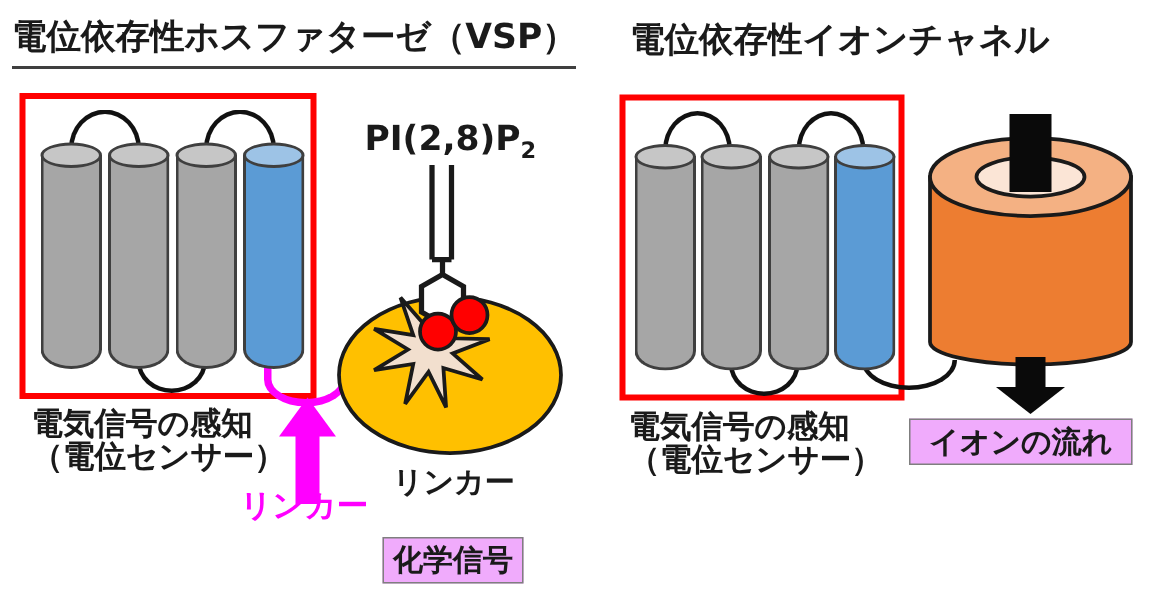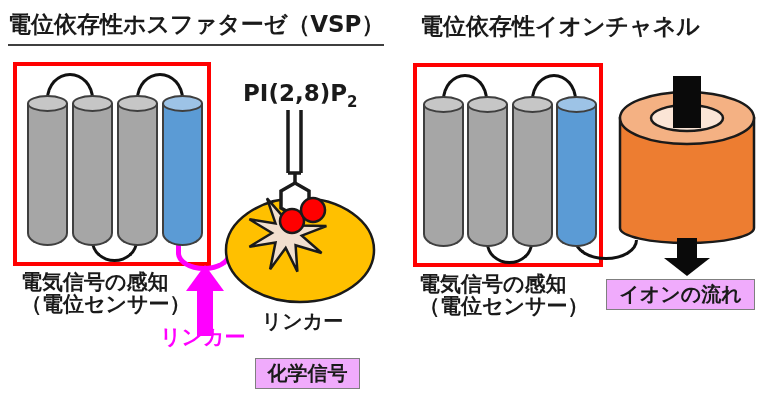--- a/index.html
+++ b/index.html
@@ -97,21 +97,21 @@
     <polygon points="72,88 76.6,113.7 97.7,97.4 85,120.5 111.4,121.1 86.8,130.6 106.6,148 80.6,140.3 82.4,166.6 70.7,142.9 55.1,164.3 60.5,137.6 34.4,141.7 57,128 34.4,114.3 60.5,118.4 52,93.4 69.4,113.2" style="fill:var(--burst-cream,#F2DFCE);stroke:#1a1a1a;stroke-width:2.5;stroke-linejoin:miter"></polygon>
     <path d="M73,5 V68 M86,5 V68 M73,68 H86 M80,68 V78" style="fill:none;stroke:#1a1a1a;stroke-width:3.5"></path>
     <polygon points="80,78 94,86 94,103 80,111 66,103 66,86" style="fill:#ffffff;stroke:#1a1a1a;stroke-width:3.5"></polygon>
     <circle cx="77" cy="116" r="12" style="fill:var(--dot-red,#FF0000);stroke:#1a1a1a;stroke-width:2.5"></circle>
     <circle cx="98" cy="105" r="12" style="fill:var(--dot-red,#FF0000);stroke:#1a1a1a;stroke-width:2.5"></circle>
   </svg>
 
   <div class="abs enzyme-label" style="left:225px;top:311px;width:155px;">
     <div>リンカー</div>
   </div>
-  <div class="abs outbox" style="left:255px;top:358px;width:105px;height:31px;">化学信号</div>
+  <div class="abs outbox" style="left:255px;top:358px;width:94px;height:31px;">化学信号</div>
 
   <div class="abs redbox" style="left:413px;top:63px;width:190px;height:204px;"></div>
 
   <div class="abs loop-up" style="left:442px;top:74px;width:46px;"></div>
   <div class="abs loop-up" style="left:531px;top:74px;width:46px;"></div>
   <div class="abs loop-down" style="left:486px;top:243px;width:47px;"></div>
   <div class="abs loop-down" style="left:574px;top:240px;width:64px;height:20px;"></div>
 
   <div class="cyl" style="left:423px;top:96px;">
       <div class="cyl-body"></div>

